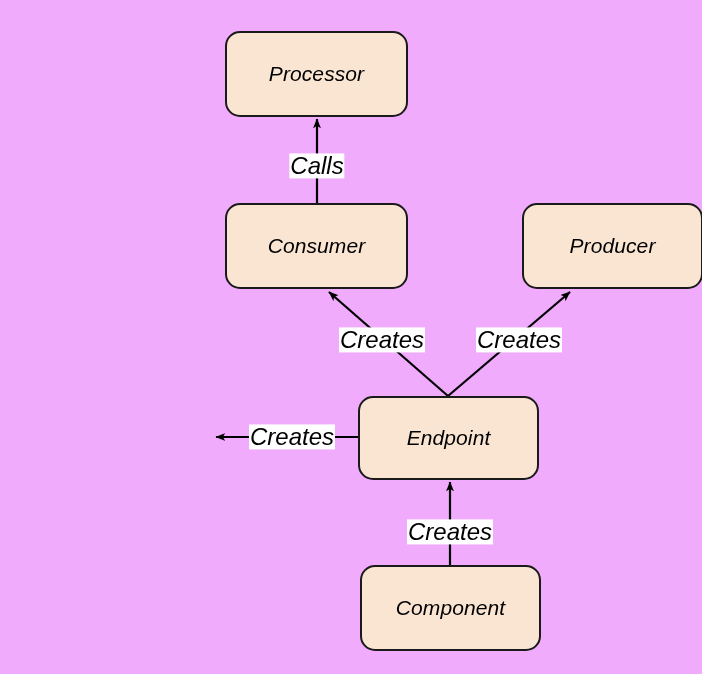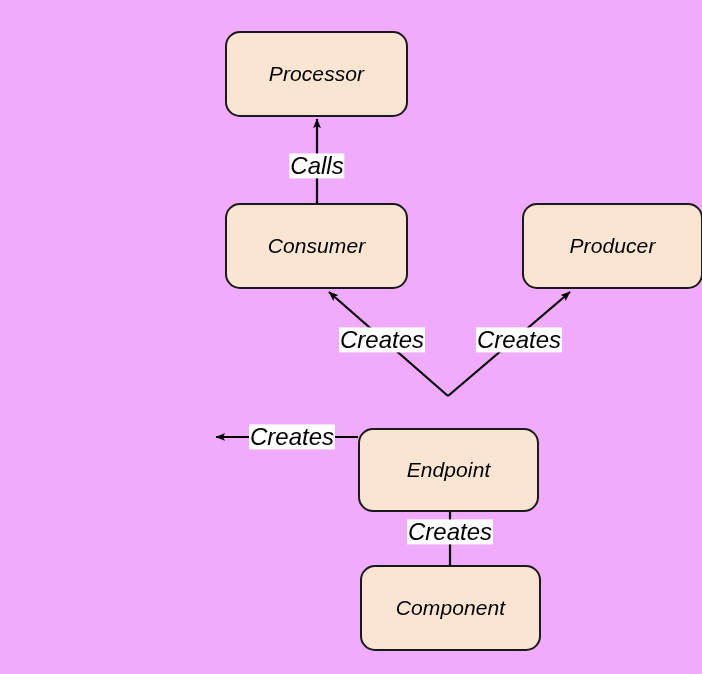--- a/index.html
+++ b/index.html
@@ -83,21 +83,21 @@
 
   <div class="node" style="left:225px; top:203px; width:183px; height:86px;">
     <span>Consumer</span>
   </div>
 
   <div class="node" style="left:493px; top:203px; width:181px; height:86px;margin-left:29px;">
     <span>Producer</span>
   </div>
 
 
-  <div class="node" style="left:358px; top:396px; width:181px; height:84px;margin-top:32px;">
+  <div class="node" style="left:358px; top:396px; width:181px; height:84px;">
     <span>Endpoint</span>
   </div>
 
   <div class="node" style="left:360px; top:565px; width:181px; height:86px;">
     <span>Component</span>
   </div>
 
   <div class="edge-label" style="left:317px; top:166px;">Calls</div>
 
   <div class="edge-label" style="left:382px; top:340px;">Creates</div>

